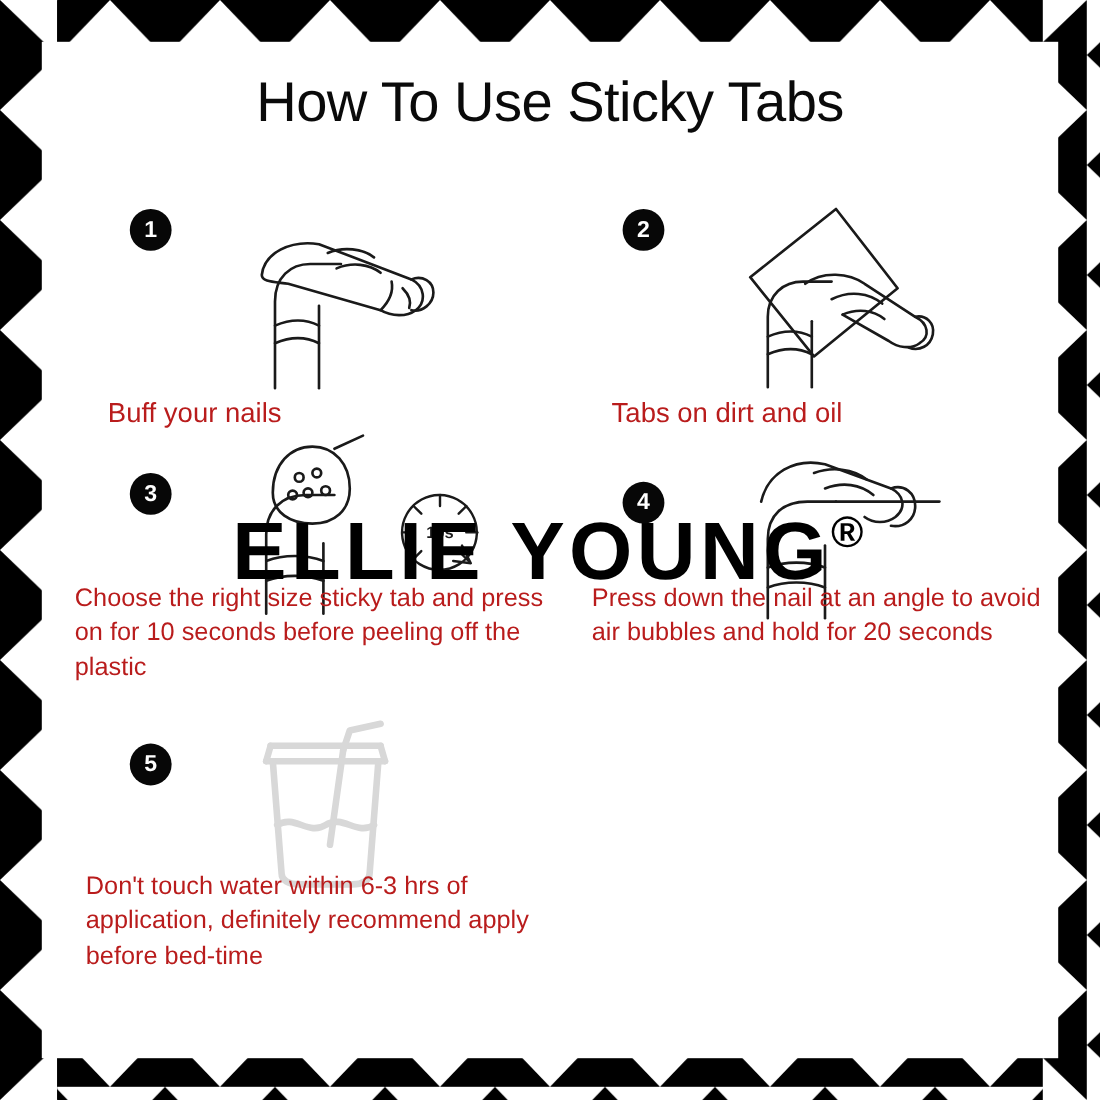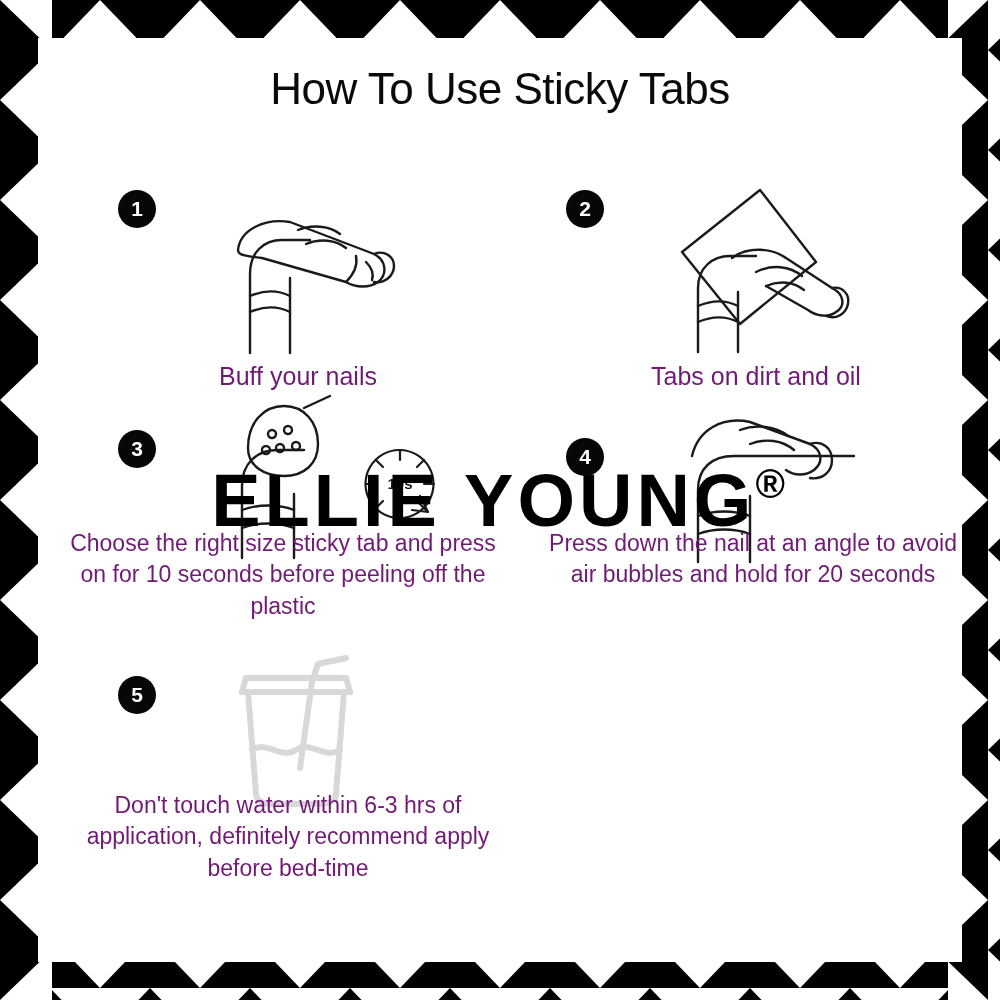--- a/index.html
+++ b/index.html
@@ -33,21 +33,21 @@
     height: 924px;
     background: #ffffff;
     box-sizing: border-box;
   }
   .title {
     position: absolute;
     top: 28px;
     left: 0;
     width: 100%;
     text-align: center;
-    font-size: 44px;
+    font-size: 51px;
     line-height: 1.05;
     font-weight: 400;
     color: #0a0a0a;
     letter-spacing: -0.5px;
   }
   
   .watermark {
     position: absolute;
     left: 0;
     top: 420px;
@@ -76,24 +76,24 @@
     color: #ffffff;
     font-size: 21px;
     font-weight: 700;
     display: flex;
     align-items: center;
     justify-content: center;
     z-index: 9;
   }
   .caption {
     position: absolute;
-    text-align: center;
+    text-align: left;
     font-size: 25px;
     line-height: 1.32;
-    color: #701a75;
+    color: #b91c1c;
     width: 400px;
   }
   .caption.small {
     font-size: 23px;
     line-height: 1.36;
   }
   .art {
     position: absolute;
     font-weight: bold;
   }

